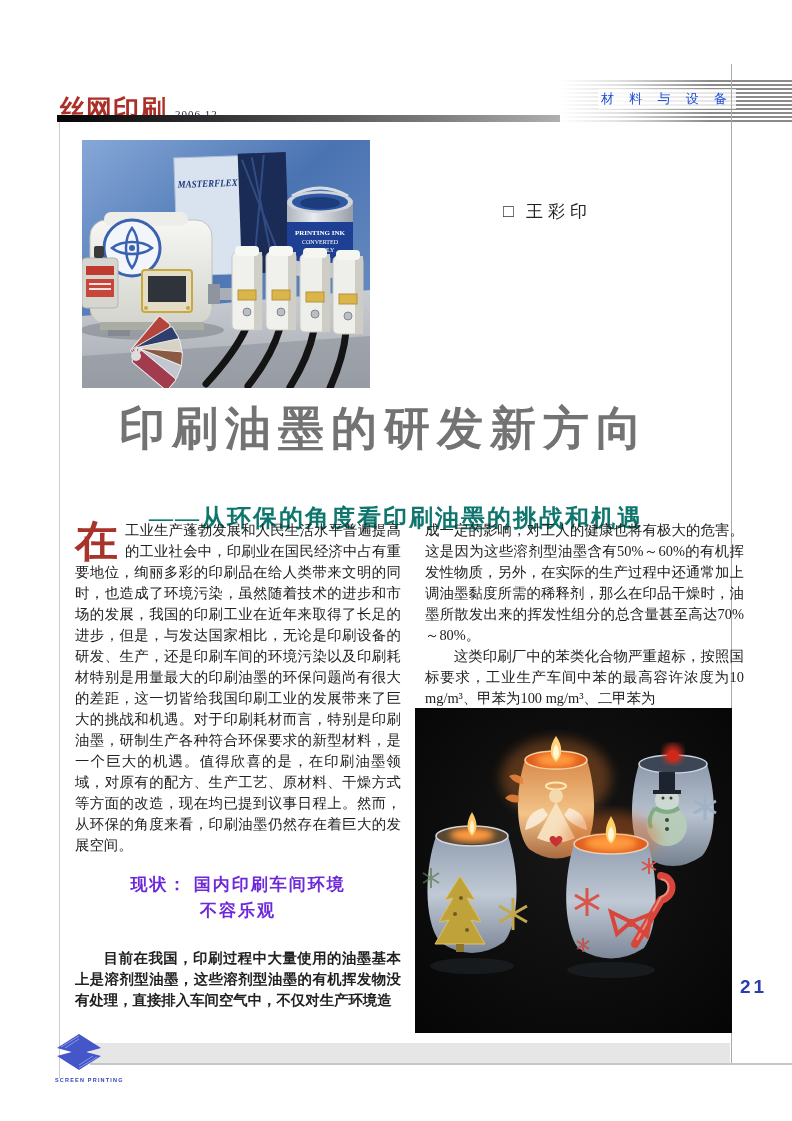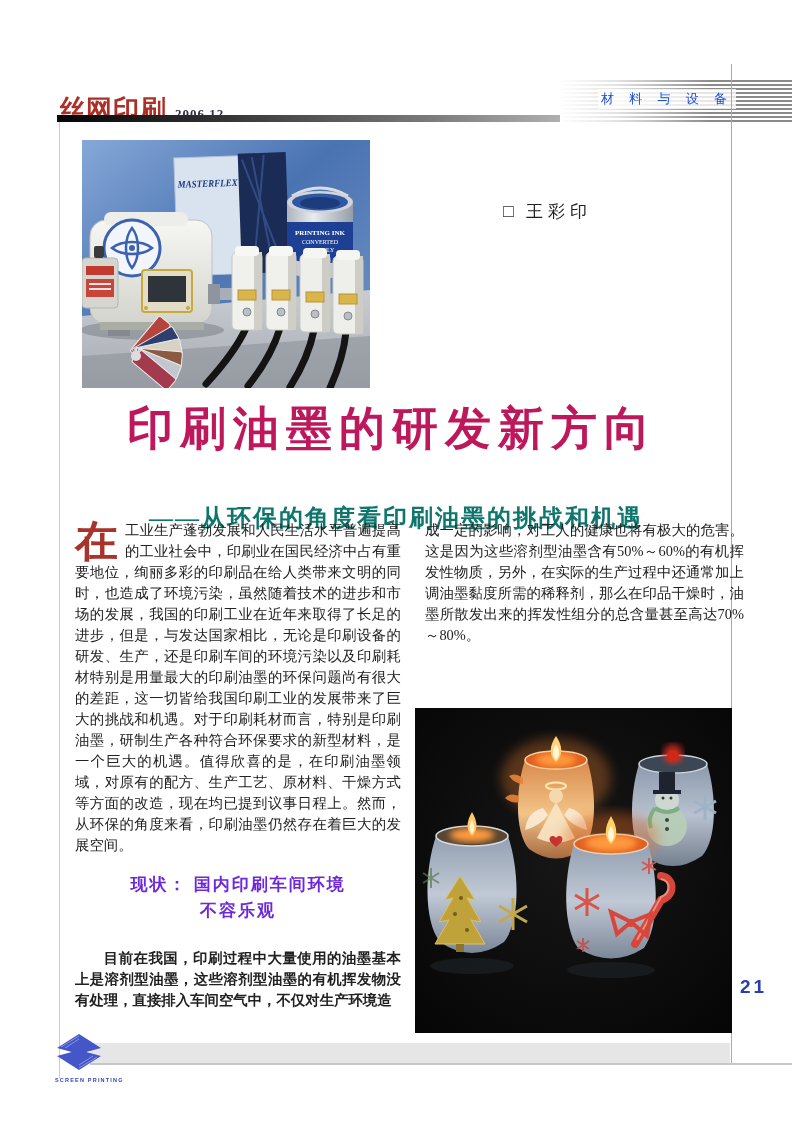--- a/index.html
+++ b/index.html
@@ -2,43 +2,43 @@
 <html><head>
 <meta charset="utf-8">
 <style>
   html,body{margin:0;padding:0;background:#ffffff;}
   #page{position:relative;width:792px;height:1121px;background:#ffffff;overflow:hidden;
         font-family:"Liberation Serif","DejaVu Serif",serif;color:#1e1e1e;}
 
   
   .journal-line{position:absolute;left:59px;top:92px;white-space:nowrap;}
   .journal-name{font-size:26px;font-weight:bold;color:#ad3028;letter-spacing:1px;}
-  .journal-issue{font-size:13px;font-weight:bold;color:#2e2e4a;margin-left:8px;letter-spacing:1px;}
+  .journal-issue{font-size:11px;font-weight:normal;color:#2e2e4a;margin-left:8px;letter-spacing:1px;}
   .header-bar{position:absolute;left:57px;top:115px;width:690px;height:7px;
         background:linear-gradient(to right,#050505 0%,#2b2b2b 20%,#7d7d7d 55%,#c9c9c9 82%,#ffffff 100%);}
   .section-strip{position:absolute;right:0;top:80px;width:232px;height:44px;}
   .stripes{position:absolute;inset:0;background:repeating-linear-gradient(to bottom,#8a8a8a 0 2px,#ffffff 2px 4px);}
   .stripe-fade{position:absolute;inset:0;background:linear-gradient(to right,#ffffff 0%,rgba(255,255,255,.75) 25%,rgba(255,255,255,0) 65%);}
   .section-title{position:absolute;right:56px;top:9px;font-size:13px;color:#1d4ed8;
         letter-spacing:6px;background:rgba(255,255,255,.78);padding:1px 3px;white-space:nowrap;}
   .vline-right{position:absolute;left:731px;top:64px;width:1px;height:1001px;background:#a9a9a9;}
   .vline-left{position:absolute;left:59px;top:122px;width:1px;height:956px;background:#cccccc;}
 
   
   .photo{position:absolute;overflow:hidden;}
   .photo svg{display:block;}
   .photo-equipment{left:82px;top:140px;width:288px;height:248px;}
   .photo-candles{left:415px;top:708px;width:317px;height:325px;}
 
   
   .author{position:absolute;left:503px;top:200px;font-size:17px;color:#222;white-space:nowrap;}
   .author .marker{margin-right:12px;font-size:18px;color:#333;}
   .author .name{letter-spacing:5px;}
-  .article-title{position:absolute;left:56px;top:398px;width:672px;text-align:center;
-        font-size:46px;font-weight:600;color:#be185d;letter-spacing:7px;white-space:nowrap;}
+  .article-title{position:absolute;left:48px;top:398px;width:672px;text-align:center;
+        font-size:46px;font-weight:600;color:#737373;letter-spacing:7px;white-space:nowrap;}
   .article-subtitle{position:absolute;left:60px;top:482px;width:672px;text-align:center;
         font-size:24px;font-weight:600;color:#0f766e;letter-spacing:2px;white-space:nowrap;margin-top:20px;}
 
   
   .col{position:absolute;top:520px;}
   .col-left{left:75px;width:326px;}
   .col-right{left:413px;width:319px;margin-left:12px;}
   .body-p{margin:0;font-size:14.4px;line-height:21px;text-align:justify;color:#212121;}
   .dropcap{float:left;font-size:43px;line-height:39px;font-weight:700;color:#a8332a;padding:2px 7px 0 0;}
   .indent{text-indent:2em;}
@@ -202,20 +202,21 @@
     <p class="body-p"><span class="dropcap">在</span><span>工业生产蓬勃发展和人民生活水平普遍提高的工业社会中，印刷业在国民经济中占有重要地位，绚丽多彩的印刷品在给人类带来文明的同时，也造成了环境污染，虽然随着技术的进步和市场的发展，我国的印刷工业在近年来取得了长足的进步，但是，与发达国家相比，无论是印刷设备的研发、生产，还是印刷车间的环境污染以及印刷耗材特别是用量最大的印刷油墨的环保问题尚有很大的差距，这一切皆给我国印刷工业的发展带来了巨大的挑战和机遇。对于印刷耗材而言，特别是印刷油墨，研制生产各种符合环保要求的新型材料，是一个巨大的机遇。值得欣喜的是，在印刷油墨领域，对原有的配方、生产工艺、原材料、干燥方式等方面的改造，现在均已提到议事日程上。然而，从环保的角度来看，印刷油墨仍然存在着巨大的发展空间。</span></p>
     <div class="sec-head">
       <div>现状： 国内印刷车间环境</div>
       <div>不容乐观</div>
     </div>
     <p class="body-p indent p-gap">目前在我国，印刷过程中大量使用的油墨基本上是溶剂型油墨，这些溶剂型油墨的有机挥发物没有处理，直接排入车间空气中，不仅对生产环境造</p>
   </div>
 
   <div class="col col-right">
     <p class="body-p">成一定的影响，对工人的健康也将有极大的危害。这是因为这些溶剂型油墨含有50%～60%的有机挥发性物质，另外，在实际的生产过程中还通常加上调油墨黏度所需的稀释剂，那么在印品干燥时，油墨所散发出来的挥发性组分的总含量甚至高达70%～80%。</p>
+    <p class="body-p indent">这类印刷厂中的苯类化合物严重超标，按照国标要求，工业生产车间中苯的最高容许浓度为10 mg/m³、甲苯为100 mg/m³、二甲苯为</p>
   </div>
 
   <div class="photo photo-candles">
     <svg width="317" height="325" viewBox="0 0 317 325" xmlns="http://www.w3.org/2000/svg">
       <defs>
         <filter id="b3">
             <feGaussianBlur stdDeviation="3"></feGaussianBlur>
           </filter>
         <filter id="b6">
             <feGaussianBlur stdDeviation="6"></feGaussianBlur>

